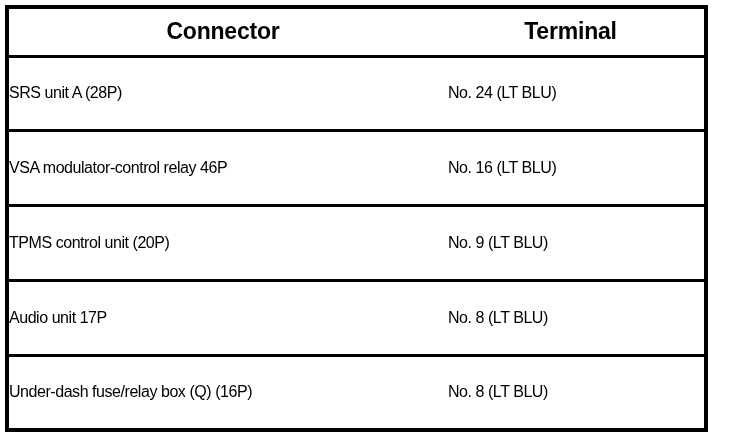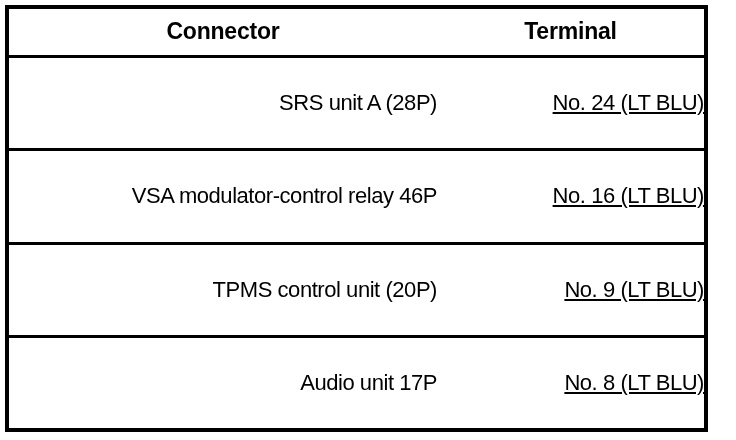--- a/index.html
+++ b/index.html
@@ -73,31 +73,30 @@
     text-align: center;
     font-weight: bold;
     font-size: 23px;
     letter-spacing: -0.2px;
     font-family: "Liberation Sans", sans-serif;
   }
 
   
   .row-body { height: 53px; }
   .cell-text {
-    font-size: 22px;
+    font-size: 16px;
     font-weight: normal;
     letter-spacing: -0.45px;
     padding-left: 9px;
     padding-right: 4px;
-    text-align: right;
+    text-align: left;
     font-family: "Liberation Sans", sans-serif;
   }
   .cell-terminal.cell-text {
     padding-left: 11px;
-    text-decoration: underline;
   }
 </style>
 </head>
 <body>
 
 <div class="page">
   <table class="conn-table">
     <colgroup>
       <col class="col-connector">
       <col class="col-terminal">
@@ -118,15 +117,19 @@
         <td class="cell-terminal cell-text">No. 16 (LT BLU)</td>
       </tr>
       <tr class="row-body">
         <td class="cell-connector cell-text">TPMS control unit (20P)</td>
         <td class="cell-terminal cell-text">No. 9 (LT BLU)</td>
       </tr>
       <tr class="row-body">
         <td class="cell-connector cell-text">Audio unit 17P</td>
         <td class="cell-terminal cell-text">No. 8 (LT BLU)</td>
       </tr>
+      <tr class="row-body">
+        <td class="cell-connector cell-text">Under-dash fuse/relay box (Q) (16P)</td>
+        <td class="cell-terminal cell-text">No. 8 (LT BLU)</td>
+      </tr>
     </tbody>
   </table>
 </div>
 
 </body></html>

